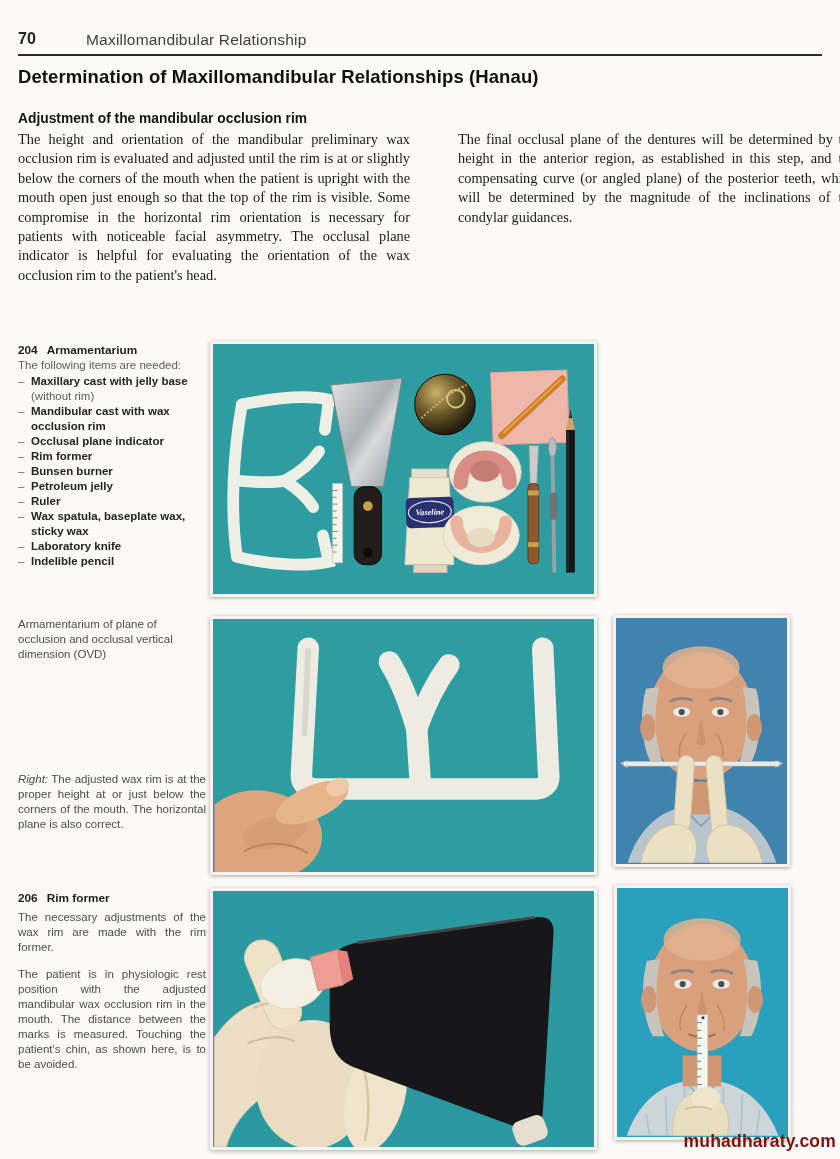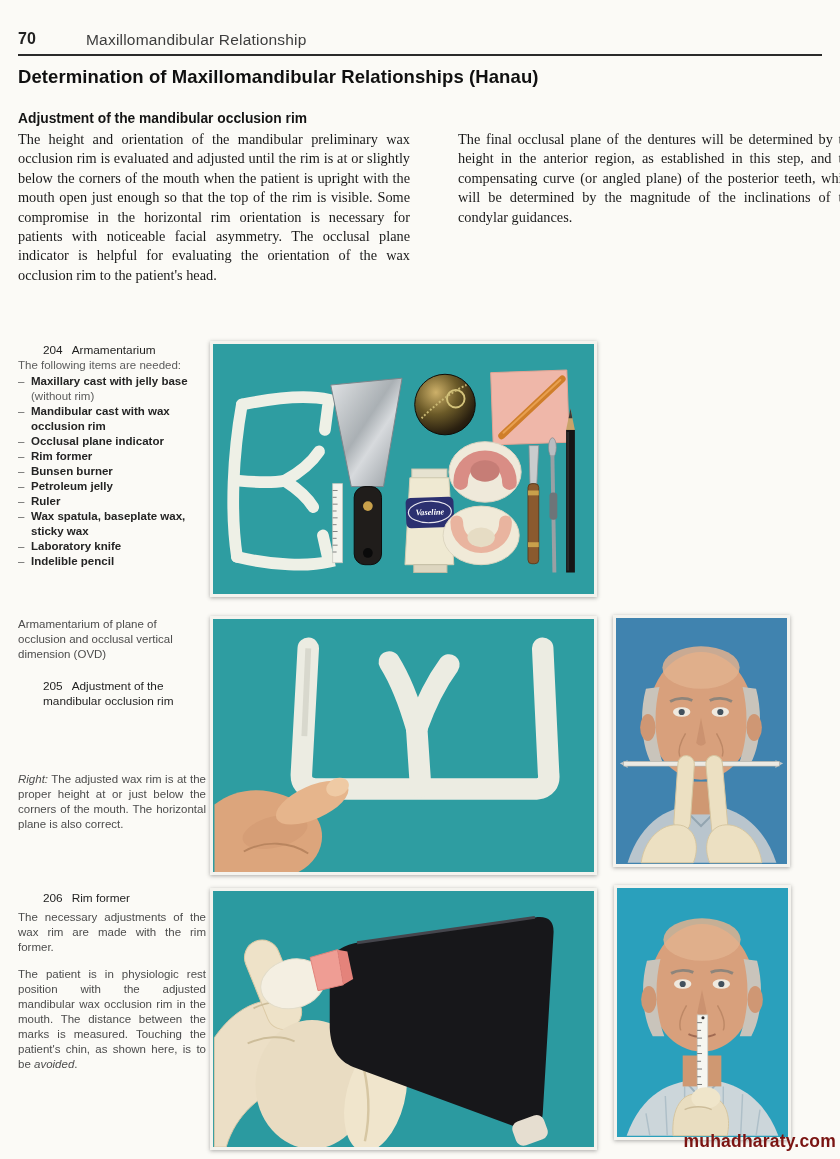--- a/index.html
+++ b/index.html
@@ -20,27 +20,27 @@
 
   
   .intro-heading{left:18px;top:111px;font-size:13.8px;font-weight:bold;color:#141414;}
   .col{font-family:"Liberation Serif",serif;font-size:14.3px;line-height:19.4px;
        text-align:justify;color:#191919;}
   .col-left{left:18px;top:130px;width:392px;}
   .col-right{left:424px;top:130px;width:398px;margin-left:34px;}
 
   
   .sb{width:188px;font-size:11.5px;line-height:15px;color:#4c4c4c;}
-  .sb .fig-head{font-weight:normal;color:#1e1e1e;font-size:11.8px;margin-left:25px;}
+  .sb .fig-head{font-weight:bold;color:#1e1e1e;font-size:11.8px;}
   .sb .fig-num{margin-right:9px;}
   .sb .lead{color:#5c5c5c;}
   .sb p{margin:0;}
   .sb .para{margin-top:4px;text-align:justify;}
   .sb .cap-lead{font-style:italic;}
-  .sb .em{font-style:italic;}
+  .sb .em{}
   .armo-list{margin-top:1px;}
   .armo-item{display:flex;}
   .armo-item .dash{width:13px;flex:0 0 13px;color:#5a5a5a;}
   .armo-item .itxt{flex:1;}
   .armo-item .ibold{font-weight:bold;color:#242424;}
   .armo-item .inorm{color:#5c5c5c;}
   .block-204{left:18px;top:343px;}
   .block-ovd{left:18px;top:617px;}
   .block-205{left:18px;top:679px;}
   .block-205cap{left:18px;top:772px;}
@@ -116,21 +116,20 @@
     <div class="armo-item">
         <span class="dash">–</span>
         <span class="itxt"><span class="ibold">Indelible pencil</span></span>
       </div>
   </div>
 </div>
 
 <div class="abs sb block-ovd bold-head">Armamentarium of plane of occlusion and occlusal vertical dimension (OVD)</div>
 
 <div class="abs sb block-205">
-  <p class="fig-head"><span class="fig-num">205</span><span>Adjustment of the mandibular occlusion rim</span></p>
 </div>
 <div class="abs sb block-205cap">
   <p class="para" style="margin-top:0;"><span class="cap-lead">Right:</span><span> The adjusted wax rim is at the proper height at or just below the corners of the mouth. The horizontal plane is also correct.</span></p>
 </div>
 
 <div class="abs sb block-206">
   <p class="fig-head"><span class="fig-num">206</span><span>Rim former</span></p>
   <p class="para">The necessary adjustments of the wax rim are made with the rim former.</p>
 </div>
 

